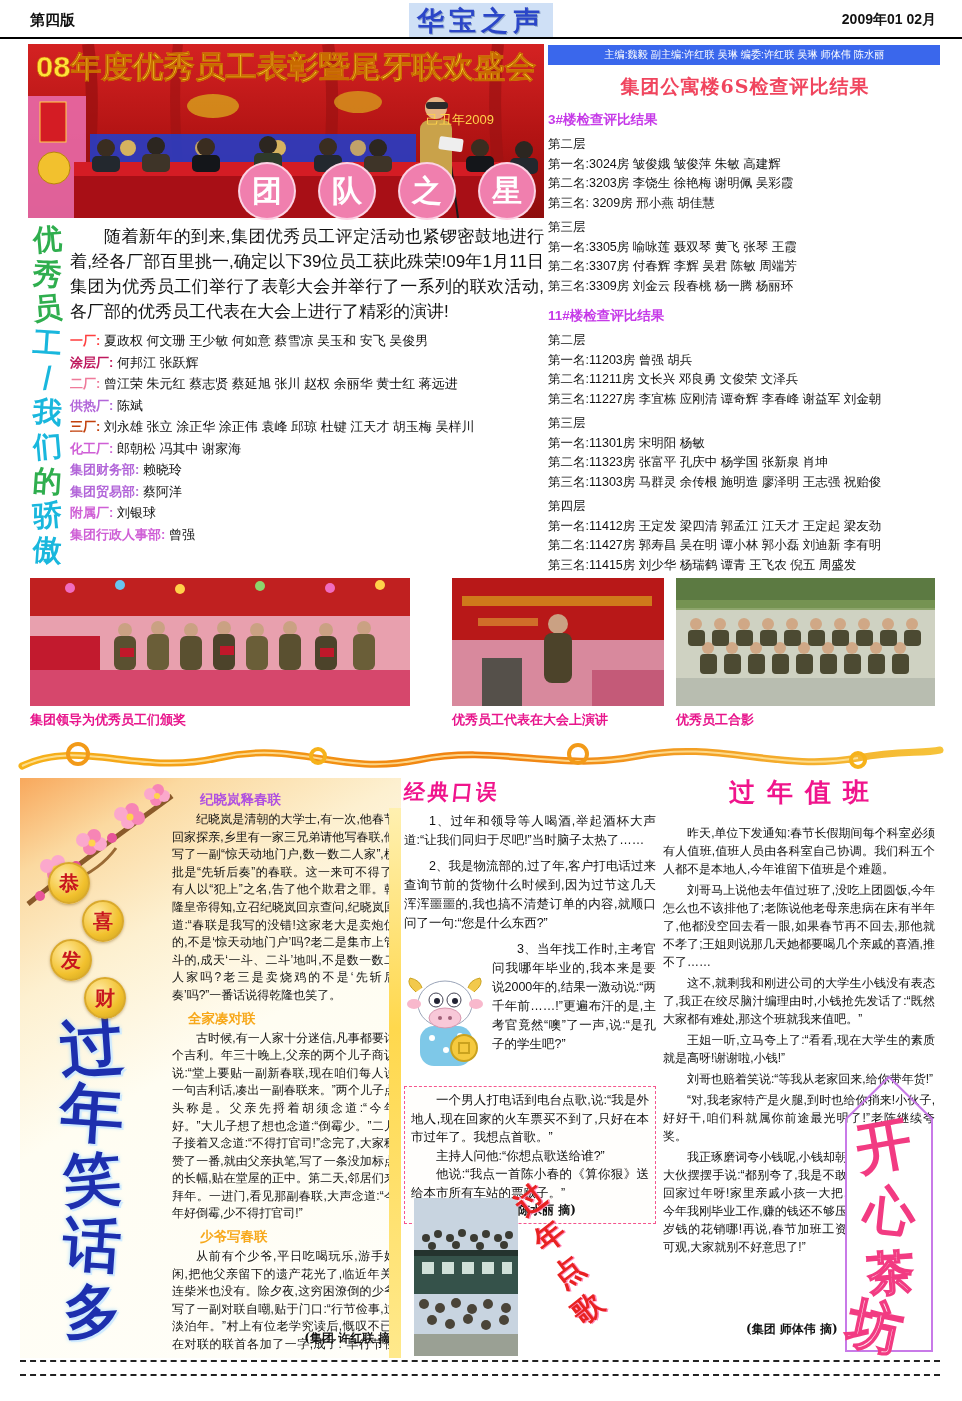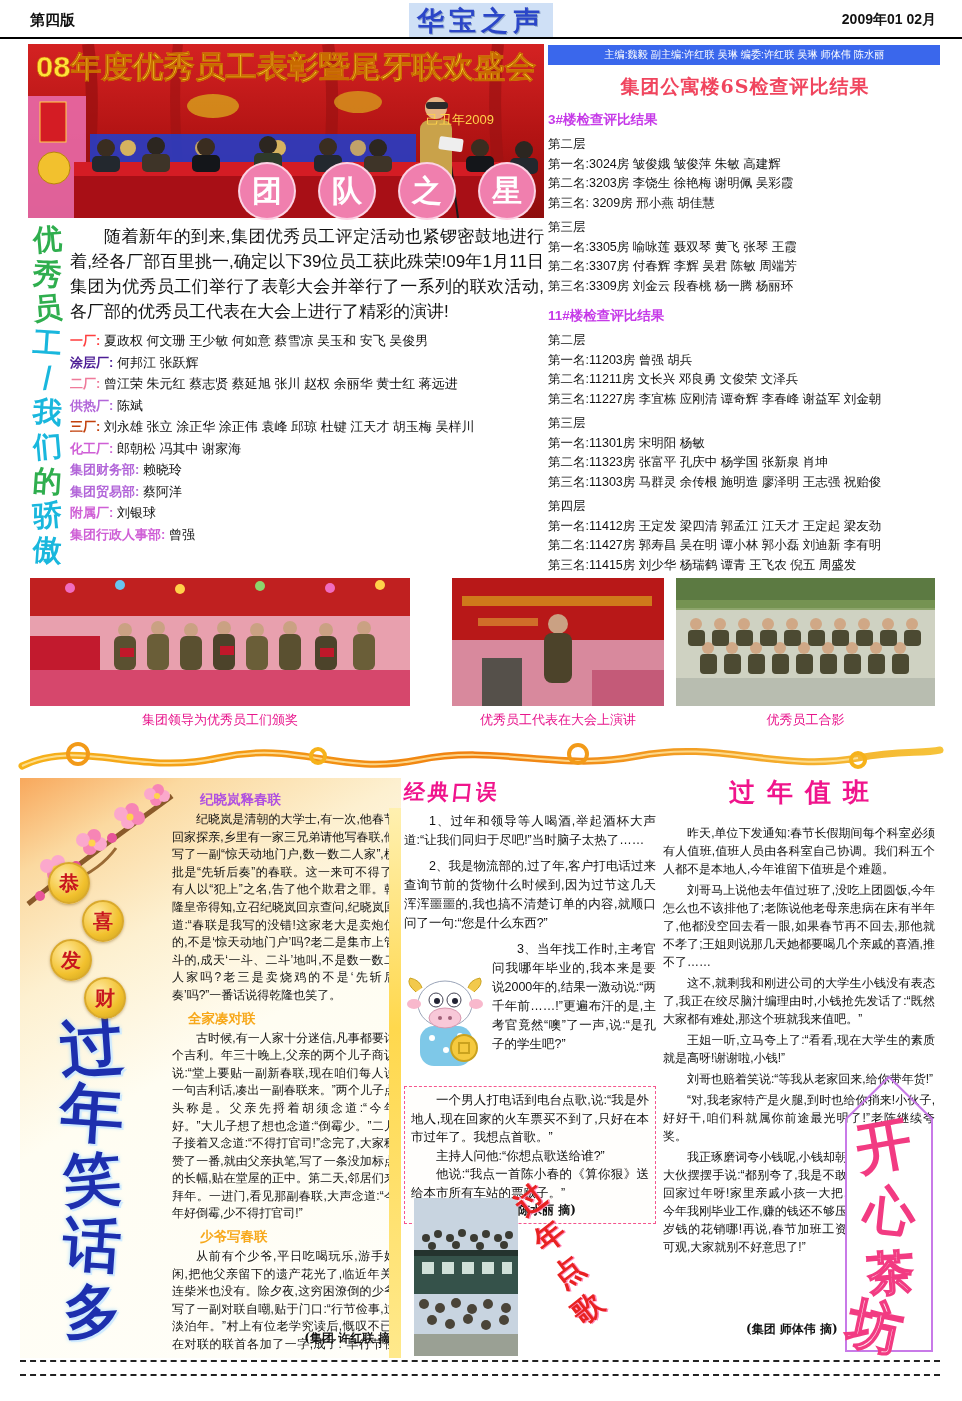--- a/index.html
+++ b/index.html
@@ -31,21 +31,21 @@
   #staff{position:absolute;left:70px;top:224px;width:474px}
   #staff-intro{font-size:17px;line-height:25px;text-indent:2em;text-align:justify;margin:0 0 6px}
   .staff-line{font-size:13px;line-height:21.5px;white-space:nowrap}
   .staff-label{font-weight:bold}
   
   #photos{position:absolute;left:0;top:578px;width:962px;height:150px}
   .photo{position:absolute;top:0;height:128px;overflow:hidden;background:#ccc}
   #photo1{left:30px;width:380px}
   #photo2{left:452px;width:212px}
   #photo3{left:676px;width:259px}
-  .caption{position:absolute;top:133px;font-size:13px;font-weight:normal;color:#e8168c;text-align:center}
+  .caption{position:absolute;top:133px;font-size:13px;font-weight:bold;color:#e8168c;text-align:left}
   #cap1{left:30px;width:380px} #cap2{left:452px;width:212px} #cap3{left:676px;width:259px}
   
   #divider{position:absolute;left:18px;top:732px;width:926px;height:46px}
   
   #jokes{position:absolute;left:20px;top:778px;width:381px;height:580px;background:linear-gradient(150deg,#f8a85c,#fbd9a0 12%,#fdf0d0 28%,#fffdf2 48%,#fffef9)}
   #jokes::after{content:"";position:absolute;right:0;top:30px;bottom:0;width:12px;background:linear-gradient(#fff0b0,#ffd84d 40%,#ffe98c)}
   #flowers{position:absolute;left:0;top:0}
   .coin{position:absolute;width:38px;height:38px;border-radius:50%;background:radial-gradient(circle at 35% 30%,#ffe9a0,#f2c12e 60%,#caa21e);border:2px solid #d9a92c;color:#c8161d;font-weight:bold;font-size:20px;display:flex;align-items:center;justify-content:center;box-shadow:0 1px 3px rgba(120,80,0,.45);font-family:"DejaVu Serif",serif}
   .coin0{left:28px;top:84px}.coin1{left:62px;top:122px}.coin2{left:30px;top:161px}.coin3{left:64px;top:199px}
   #jokes-title{position:absolute;left:22px;top:236px;width:100px;text-align:center}
@@ -196,21 +196,21 @@
       <div class="motto-ch" style="color: rgb(25, 183, 221);">们</div>
       <div class="motto-ch" style="color: rgb(47, 174, 78); transform: rotate(4deg);">的</div>
       <div class="motto-ch" style="color: rgb(25, 183, 221);">骄</div>
       <div class="motto-ch" style="color: rgb(25, 183, 221); transform: rotate(4deg);">傲</div>
     </div>
 
   <div id="staff">
     <p id="staff-intro">随着新年的到来,集团优秀员工评定活动也紧锣密鼓地进行着,经各厂部百里挑一,确定以下39位员工获此殊荣!09年1月11日集团为优秀员工们举行了表彰大会并举行了一系列的联欢活动,各厂部的优秀员工代表在大会上进行了精彩的演讲!</p>
     <div id="staff-groups">
         <div class="staff-line"><span class="staff-label" style="color: rgb(255, 64, 64);">一厂:</span><span class="staff-names">&nbsp;夏政权 何文珊 王少敏 何如意 蔡雪凉 吴玉和 安飞 吴俊男</span></div>
-        <div class="staff-line"><span class="staff-label" style="color: #4c1d95; margin-top: 32px;">涂层厂:</span><span class="staff-names">&nbsp;何邦江 张跃辉</span></div>
+        <div class="staff-line"><span class="staff-label" style="color: #be185d; margin-top: 32px;">涂层厂:</span><span class="staff-names">&nbsp;何邦江 张跃辉</span></div>
         <div class="staff-line"><span class="staff-label" style="color: rgb(239, 122, 154);">二厂:</span><span class="staff-names">&nbsp;曾江荣 朱元红 蔡志贤 蔡延旭 张川 赵权 余丽华 黄士红 蒋远进</span></div>
         <div class="staff-line"><span class="staff-label" style="color: rgb(178, 102, 217);">供热厂:</span><span class="staff-names">&nbsp;陈斌</span></div>
         <div class="staff-line"><span class="staff-label" style="color: #c2410c;">三厂:</span><span class="staff-names">&nbsp;刘永雄 张立 涂正华 涂正伟 袁峰 邱琼 杜键 江天才 胡玉梅 吴样川</span></div>
         <div class="staff-line"><span class="staff-label" style="color: rgb(207, 95, 214);">化工厂:</span><span class="staff-names">&nbsp;郎朝松 冯其中 谢家海</span></div>
         <div class="staff-line"><span class="staff-label" style="color: rgb(178, 102, 217);">集团财务部:</span><span class="staff-names">&nbsp;赖晓玲</span></div>
         <div class="staff-line"><span class="staff-label" style="color: rgb(178, 102, 217);">集团贸易部:</span><span class="staff-names">&nbsp;蔡阿洋</span></div>
         <div class="staff-line"><span class="staff-label" style="color: rgb(207, 95, 214);">附属厂:</span><span class="staff-names">&nbsp;刘银球</span></div>
         <div class="staff-line"><span class="staff-label" style="color: rgb(207, 95, 214);">集团行政人事部:</span><span class="staff-names">&nbsp;曾强</span></div>
       </div>
   </div>

